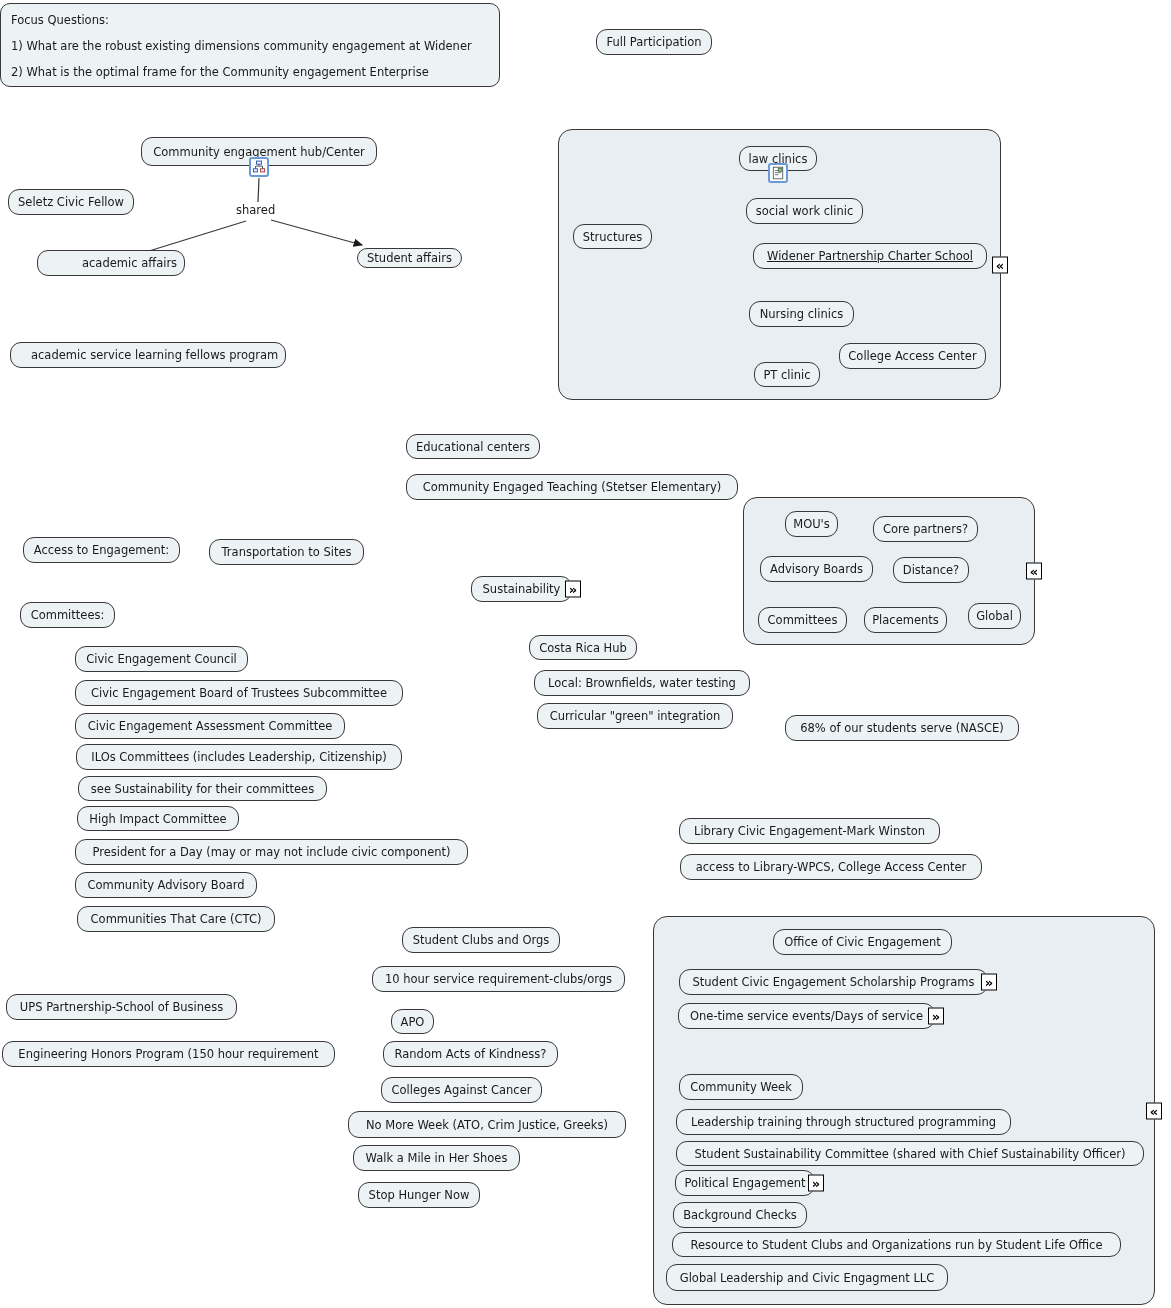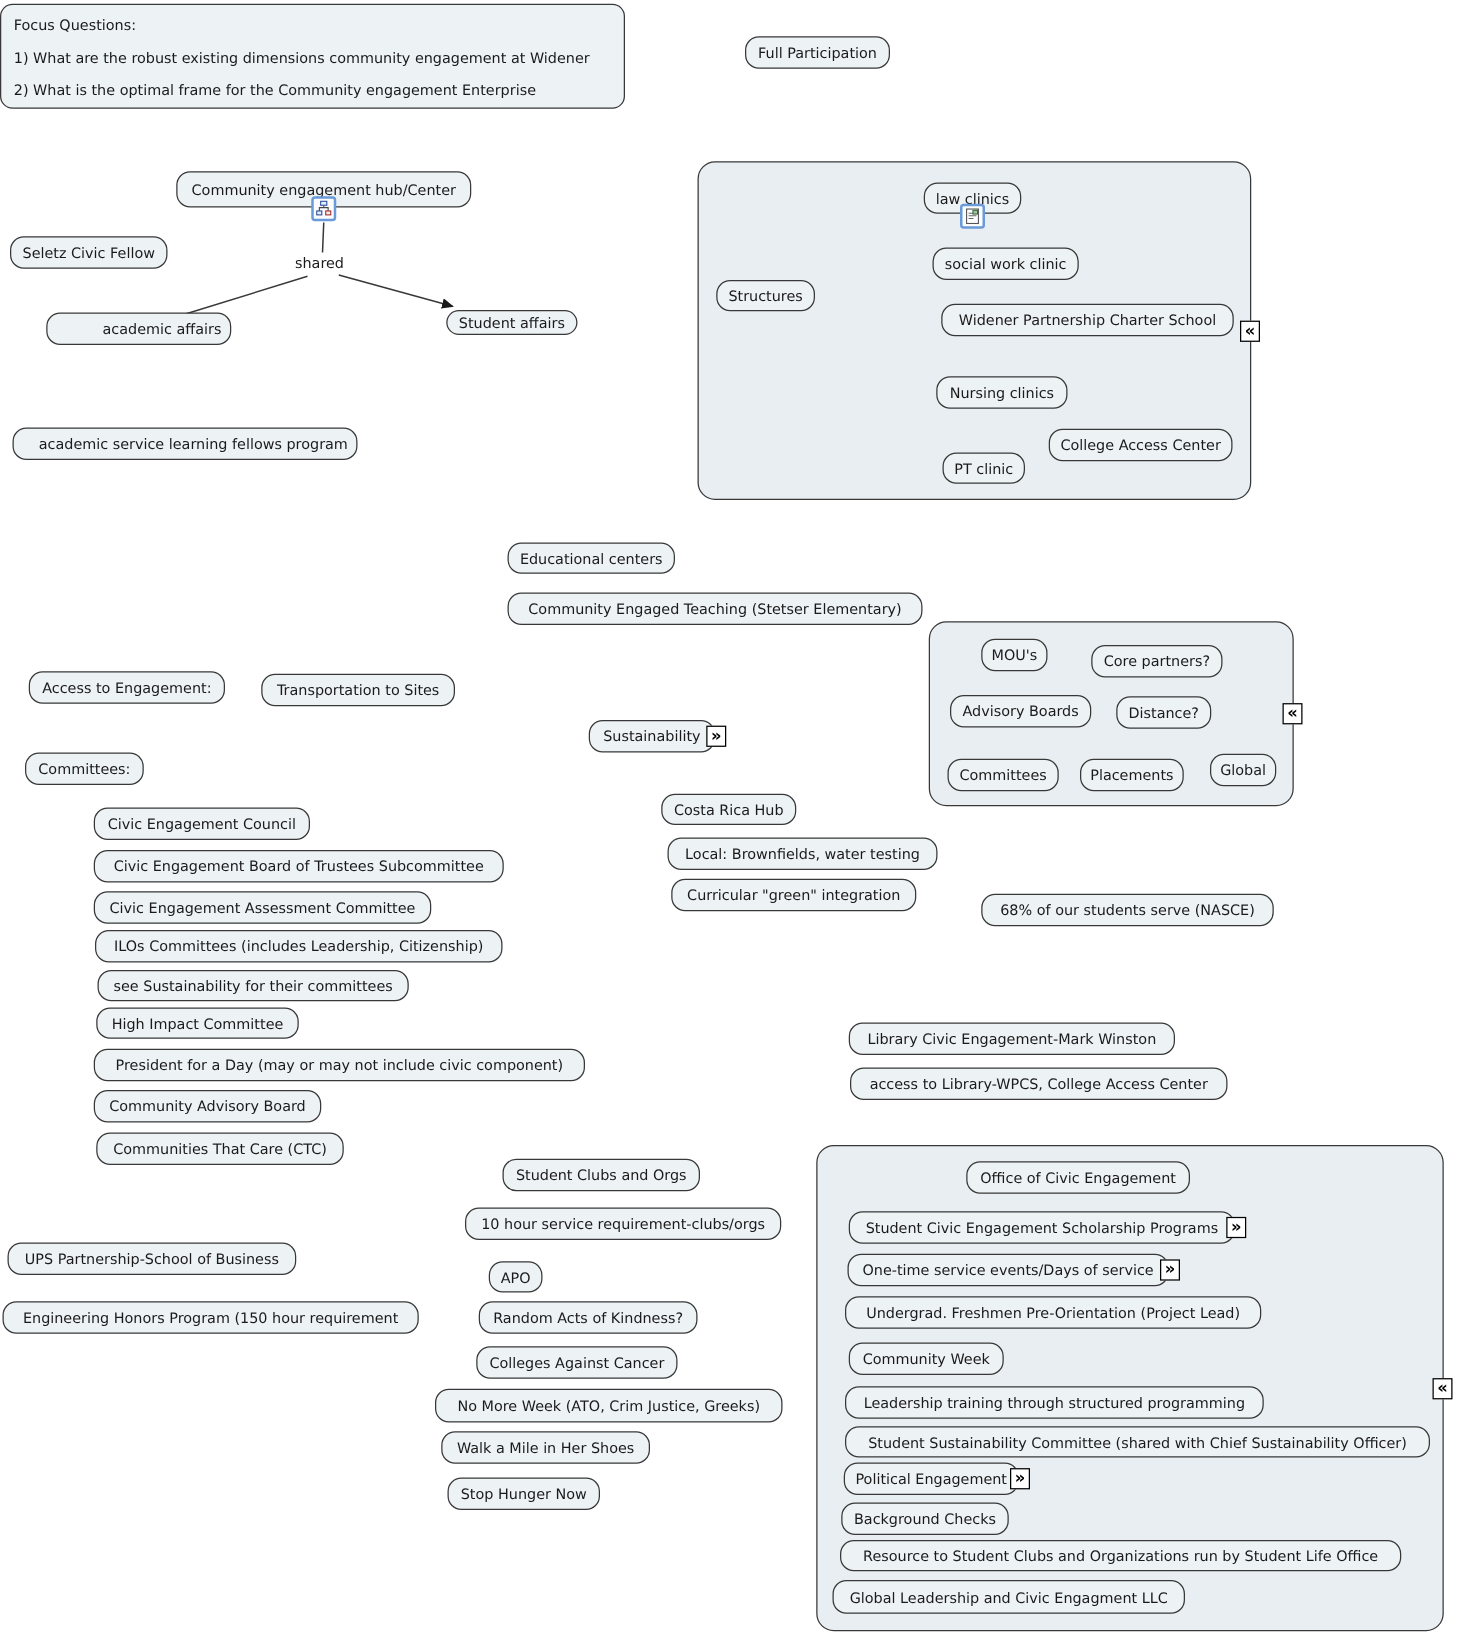--- a/index.html
+++ b/index.html
@@ -121,21 +121,21 @@
           <line x1="4.4" y1="5.2" x2="11.6" y2="5.2" stroke="#666" stroke-width="1"></line>
           <line x1="4.4" y1="7.6" x2="11.6" y2="7.6" stroke="#666" stroke-width="1"></line>
           <line x1="4.4" y1="10" x2="8.8" y2="10" stroke="#666" stroke-width="1"></line>
           <rect x="8.4" y="2.6" width="4.2" height="3.4" fill="#9fc49f" stroke="#3c6e3c" stroke-width="1"></rect>
         </svg>
       </span>
     </div>
     <div class="node" style="left: 746px; top: 198px; height: 26px; min-width: 117px;">
       <span class="node-label">social work clinic</span>
     </div>
-    <div class="node" style="left: 753px; top: 243px; height: 26px; min-width: 234px;">
+    <div class="node" style="left: 753px; top: 243px; height: 26px; min-width: 234px; text-decoration: underline;">
       <span class="node-label">Widener Partnership Charter School</span>
     </div>
     <div class="node" style="left: 749px; top: 301px; height: 26px; min-width: 105px;">
       <span class="node-label">Nursing clinics</span>
     </div>
     <div class="node" style="left: 839px; top: 343px; height: 26px; min-width: 147px;">
       <span class="node-label">College Access Center</span>
     </div>
     <div class="node" style="left: 754px; top: 362px; height: 25px; min-width: 66px;">
       <span class="node-label">PT clinic</span>
@@ -262,23 +262,20 @@
       <span class="node-label">Office of Civic Engagement</span>
     </div>
     <div class="node" style="left: 679px; top: 969px; height: 26px; min-width: 309px;">
       <span class="node-label">Student Civic Engagement Scholarship Programs</span>
       <span class="chevron node-chevron">»</span>
     </div>
     <div class="node" style="left: 678px; top: 1003px; height: 26px; min-width: 257px;">
       <span class="node-label">One-time service events/Days of service</span>
       <span class="chevron node-chevron">»</span>
     </div>
-    <div class="node" style="left: 676px; top: 1037px; height: 26px; min-width: 333px;">
-      <span class="node-label">Undergrad. Freshmen Pre-Orientation (Project Lead)</span>
-    </div>
     <div class="node" style="left: 679px; top: 1074px; height: 26px; min-width: 124px;">
       <span class="node-label">Community Week</span>
     </div>
     <div class="node" style="left: 676px; top: 1109px; height: 26px; min-width: 335px;">
       <span class="node-label">Leadership training through structured programming</span>
     </div>
     <div class="node" style="left: 676px; top: 1141px; height: 25px; min-width: 468px;">
       <span class="node-label">Student Sustainability Committee (shared with Chief Sustainability Officer)</span>
     </div>
     <div class="node" style="left: 675px; top: 1170px; height: 26px; min-width: 140px;">

